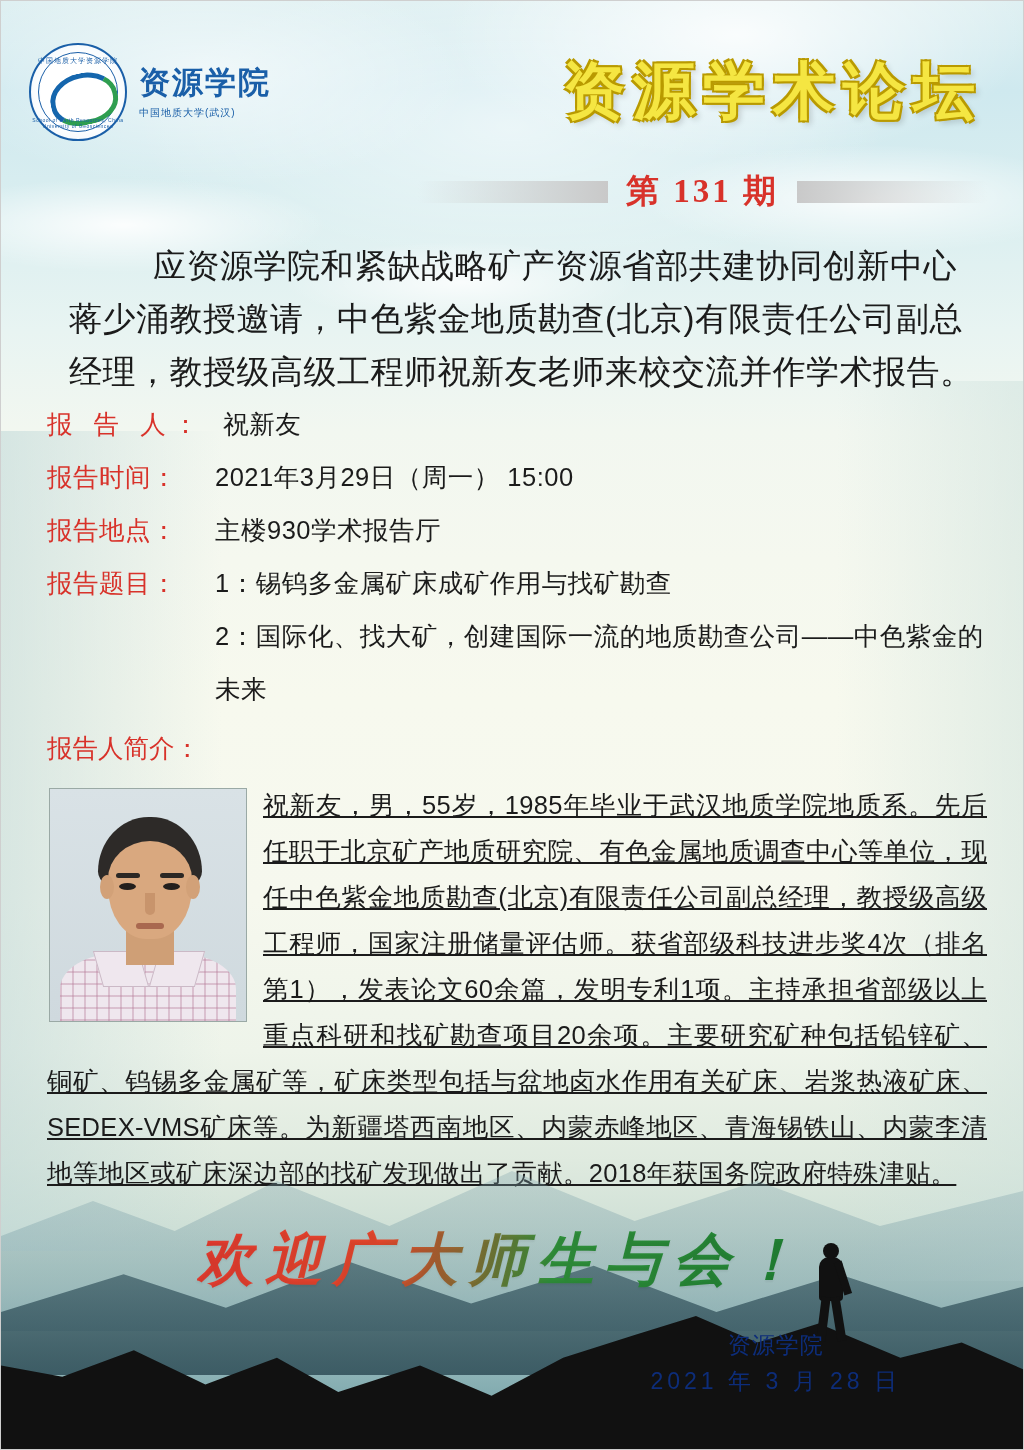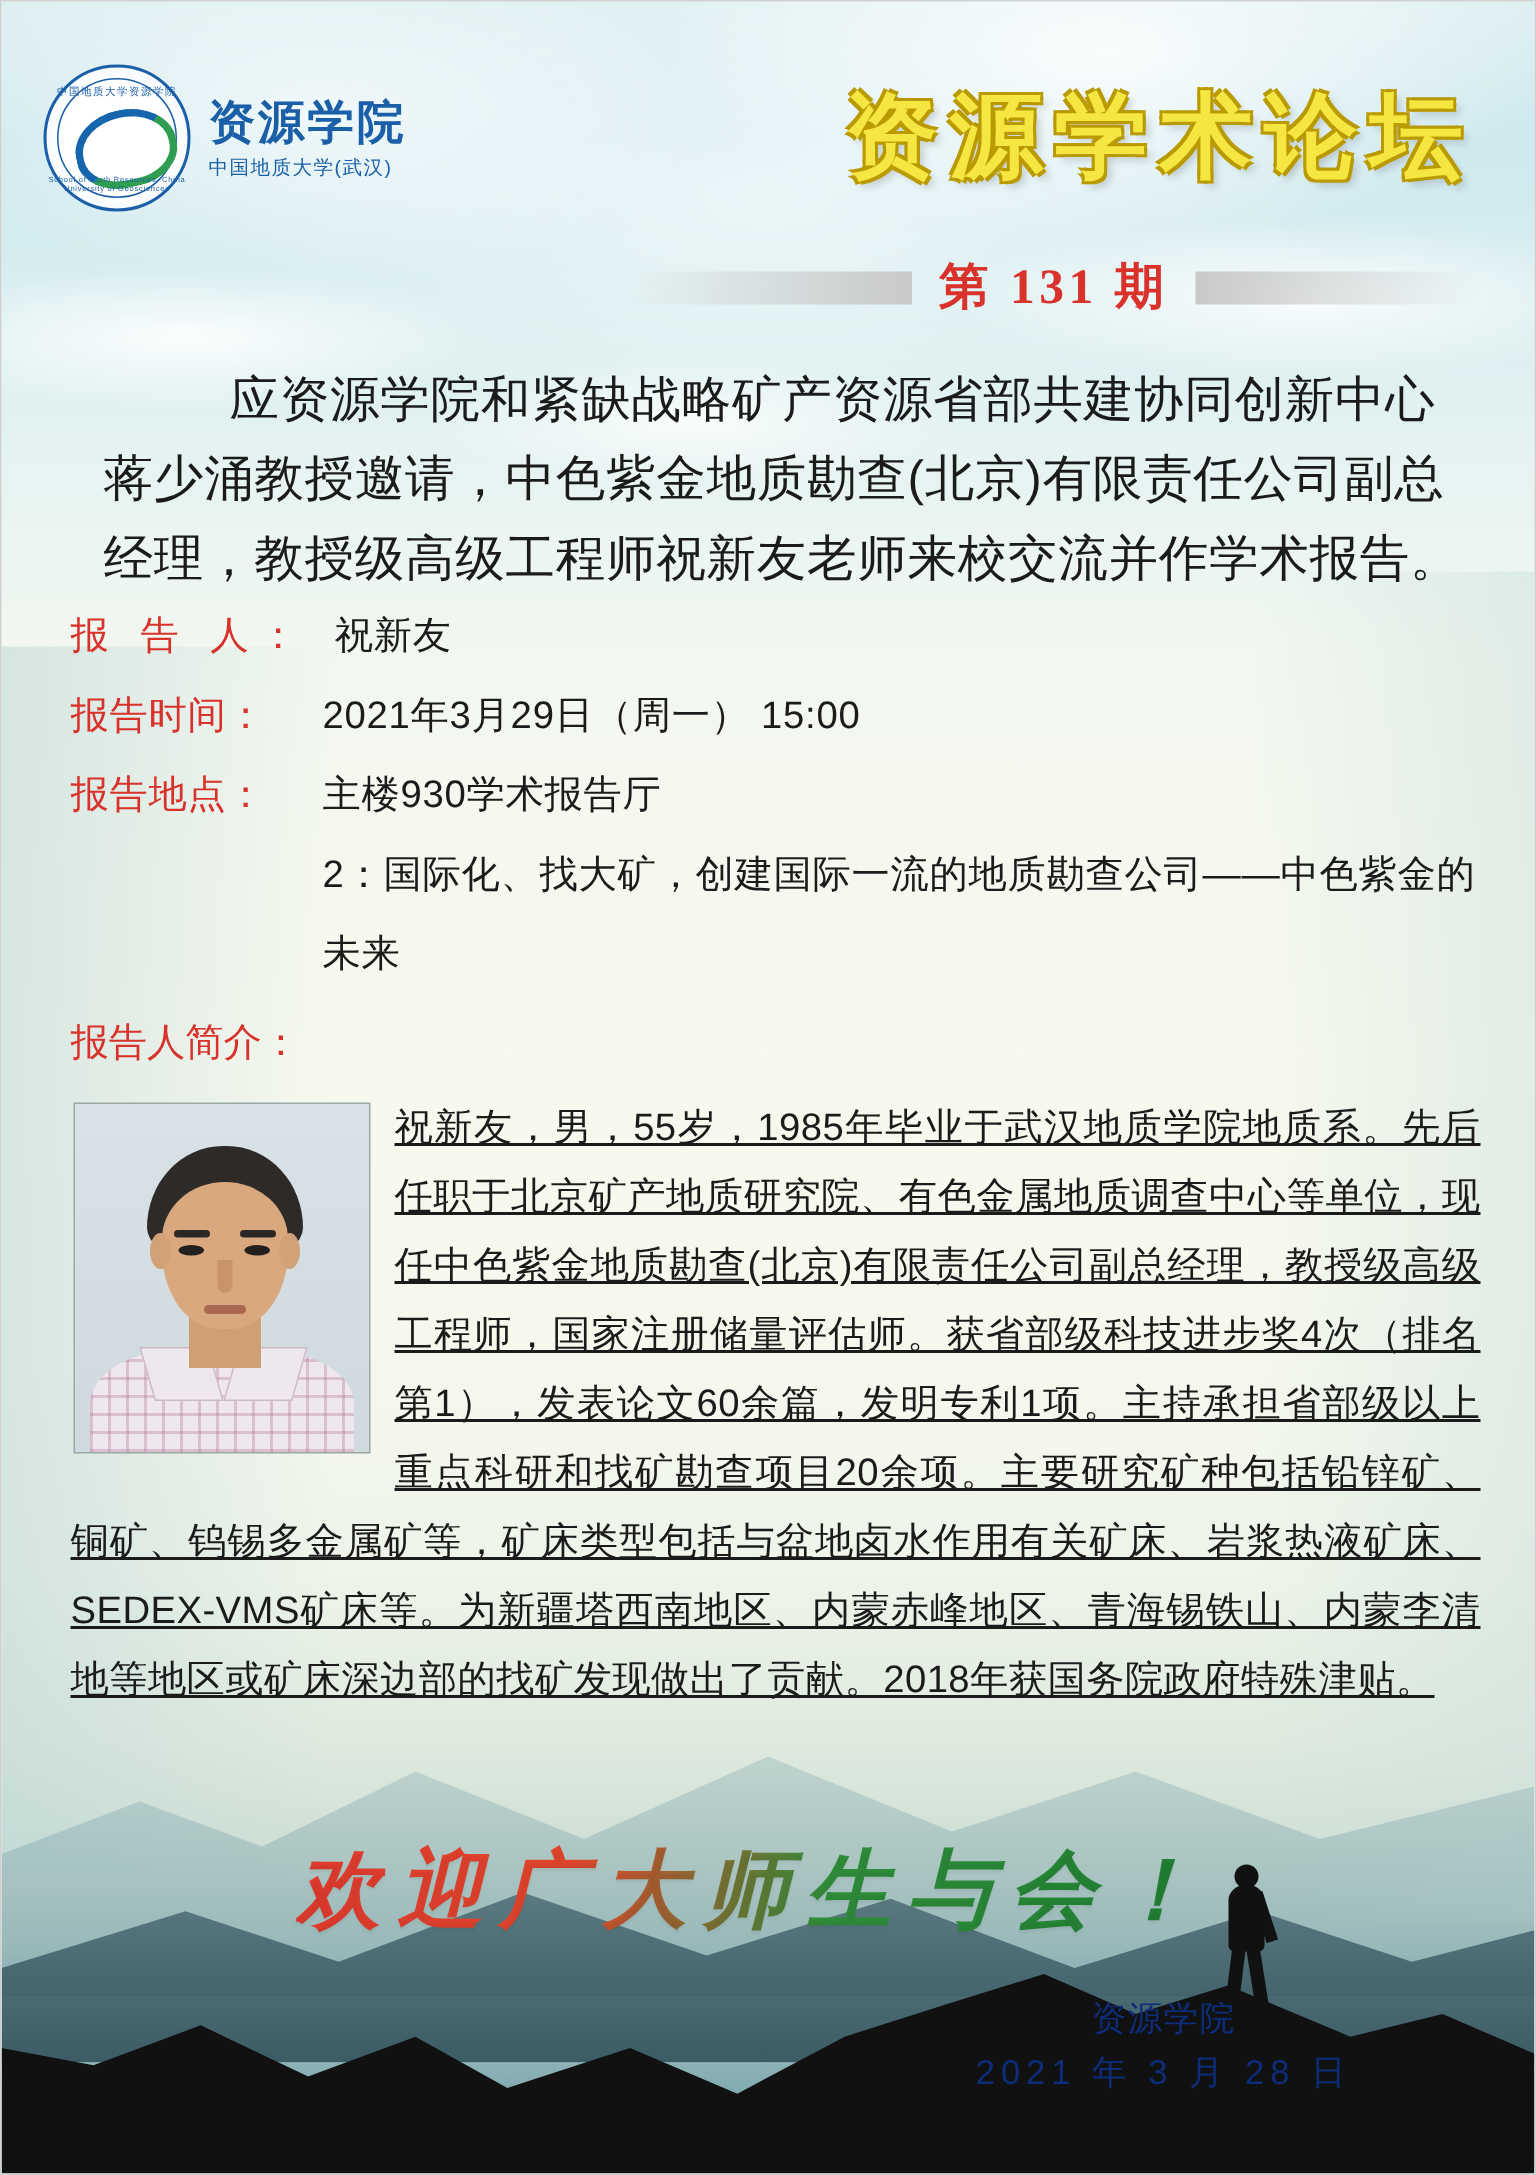--- a/index.html
+++ b/index.html
@@ -118,21 +118,21 @@
     margin-left: 12px;
     line-height: 1.1;
   }
   .logo-text .cn {
     font-size: 31px;
     color: #1a5fa8;
     font-weight: bold;
     letter-spacing: 2px;
   }
   .logo-text .cn-sub {
-    font-size: 13px;
+    font-size: 10px;
     color: #1a5fa8;
     letter-spacing: 1px;
     margin-top: 6px;
   }
   .main-title {
     position: absolute;
     right: 40px; top: 48px;
     font-size: 62px;
     font-weight: bold;
     letter-spacing: 8px;
@@ -446,20 +446,24 @@
     <div class="field-row">
       <div class="field-label">报告时间：</div>
       <div class="field-value">2021年3月29日（周一）  15:00</div>
     </div>
 
     <div class="field-row">
       <div class="field-label">报告地点：</div>
       <div class="field-value">主楼930学术报告厅</div>
     </div>
 
+    <div class="field-row">
+      <div class="field-label">报告题目：</div>
+      <div class="field-value">1：锡钨多金属矿床成矿作用与找矿勘查</div>
+    </div>
 
     <div class="field-row">
       <div class="field-value indent-2">2：国际化、找大矿，创建国际一流的地质勘查公司——中色紫金的未来</div>
     </div>
 
     <div class="bio-label">报告人简介：</div>
 
     <div class="bio-block">
       <div class="portrait">
         <div class="shirt"></div>

